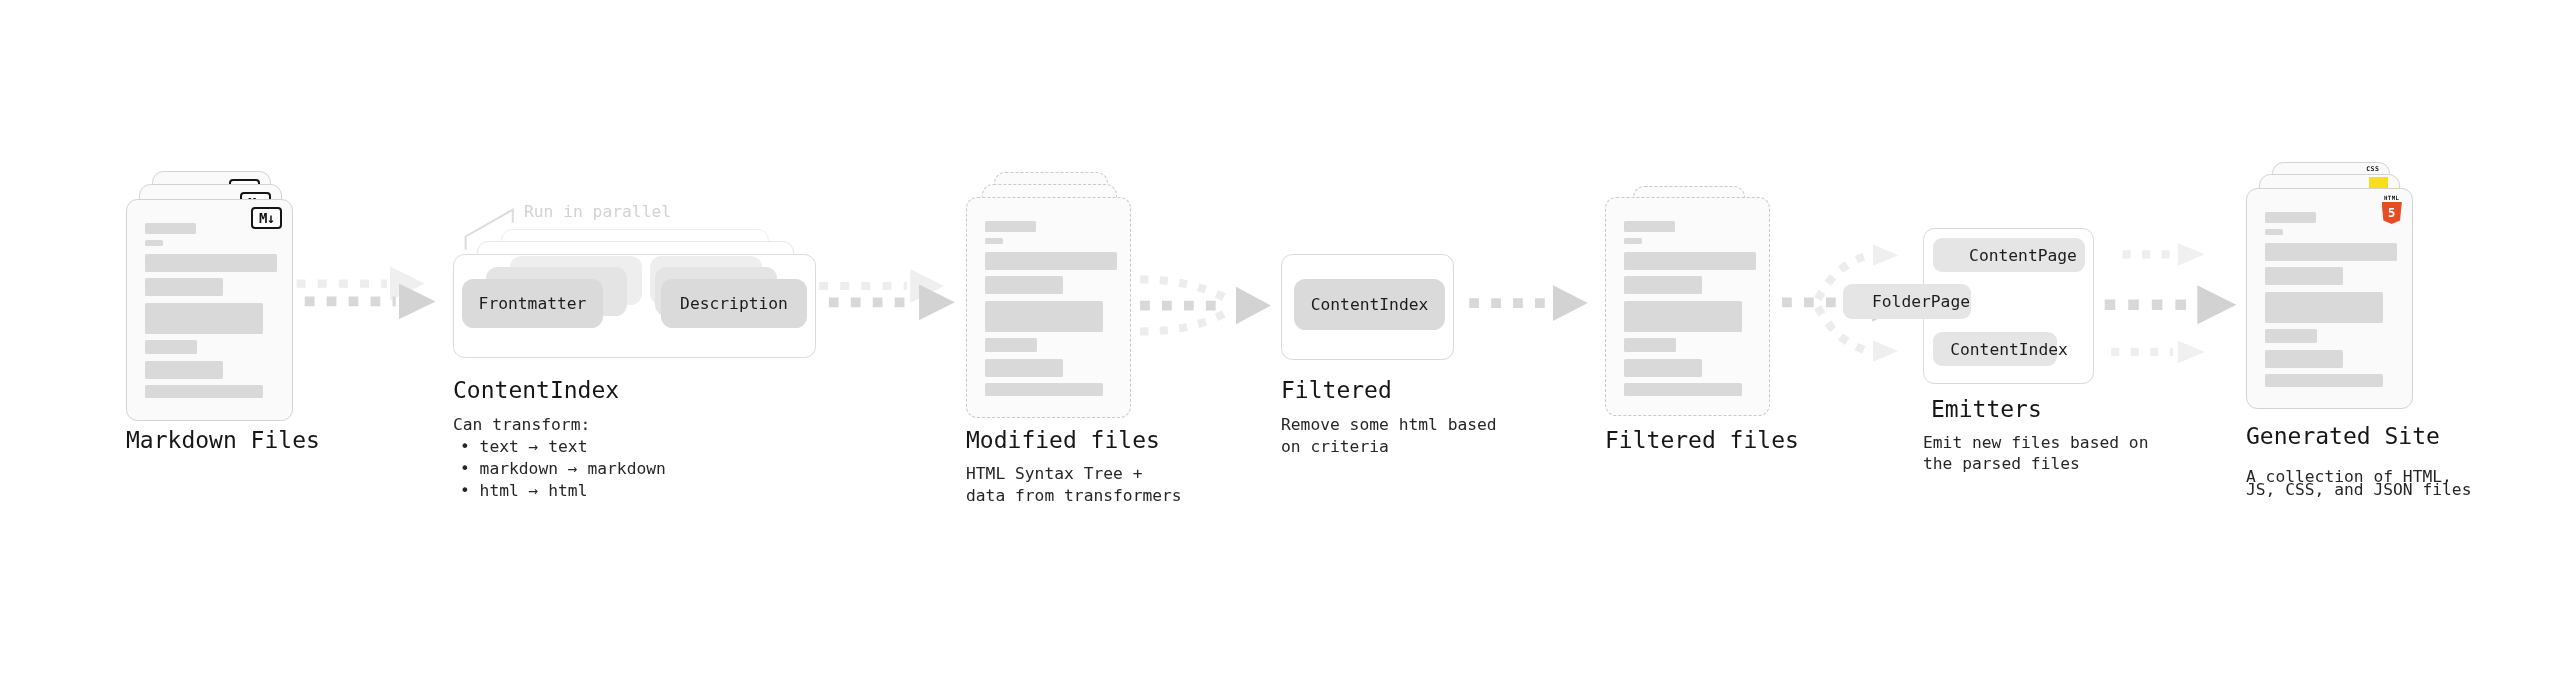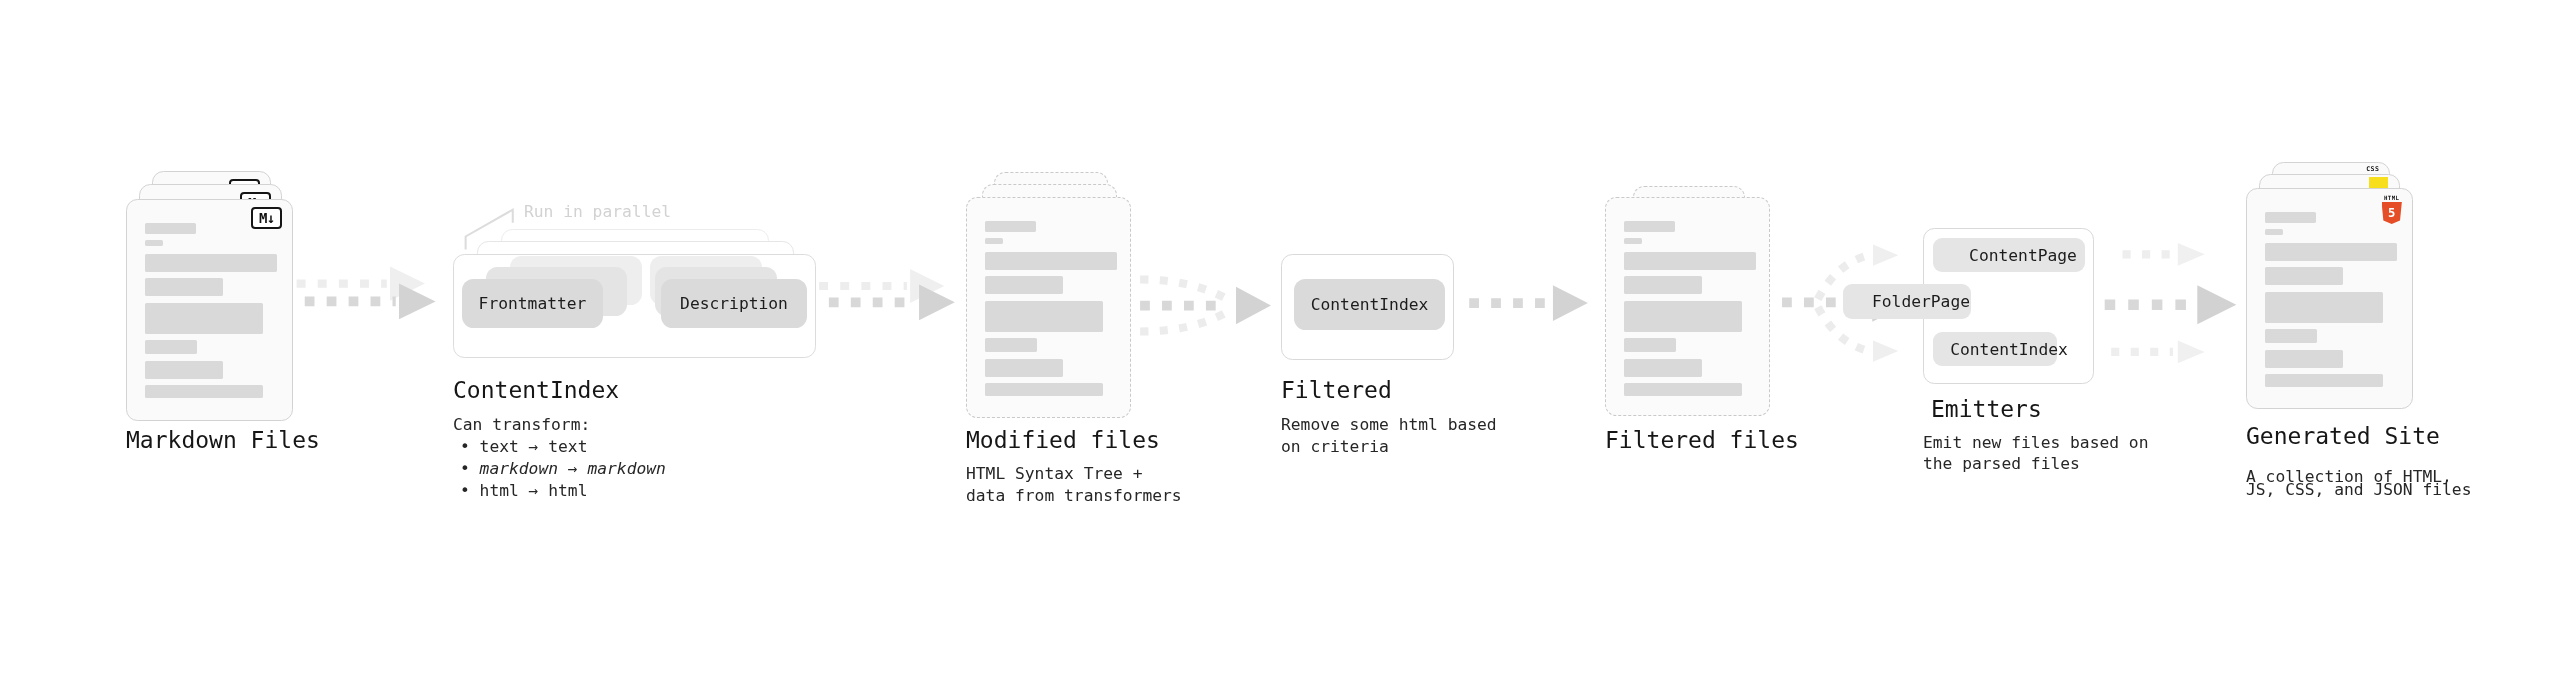--- a/index.html
+++ b/index.html
@@ -141,21 +141,21 @@
   <div class="pill ghost1" style="left:486px;top:267px;width:141px;height:49px;"></div>
   <div class="pill" style="left:462px;top:279px;width:141px;height:49px;">Frontmatter</div>
 
   <div class="pill ghost2" style="left:650px;top:256px;width:112px;height:49px;"></div>
   <div class="pill ghost1" style="left:655px;top:267px;width:122px;height:49px;"></div>
   <div class="pill" style="left:661px;top:279px;width:146px;height:49px;">Description</div>
 
   <div class="title" style="left:453px;top:377px;">ContentIndex</div>
   <div class="body-text" style="left:453px;top:414px;">Can transform:</div>
   <div class="body-text" style="left:460px;top:436px;">• text → text</div>
-  <div class="body-text" style="left:460px;top:458px;font-style:italic;">• markdown → markdown</div>
+  <div class="body-text" style="left:460px;top:458px;">• markdown → markdown</div>
   <div class="body-text" style="left:460px;top:480px;">• html → html</div>
 
   <div class="doc dashed" style="left:994px;top:172px;width:114px;height:222px;"></div>
   <div class="doc dashed" style="left:982px;top:184px;width:135px;height:222px;"></div>
   <div class="doc dashed" style="left:966px;top:197px;width:165px;height:221px;">
     <div class="bars">
         <div class="bar" style="width: 51px; height: 10.6px; margin-bottom: 6.5px;"></div>
         <div class="bar" style="width: 18px; height: 5.7px; margin-bottom: 8.1px;"></div>
         <div class="bar" style="width: 132px; height: 18px; margin-bottom: 6.5px;"></div>
         <div class="bar" style="width: 78px; height: 18px; margin-bottom: 6.5px;"></div>

